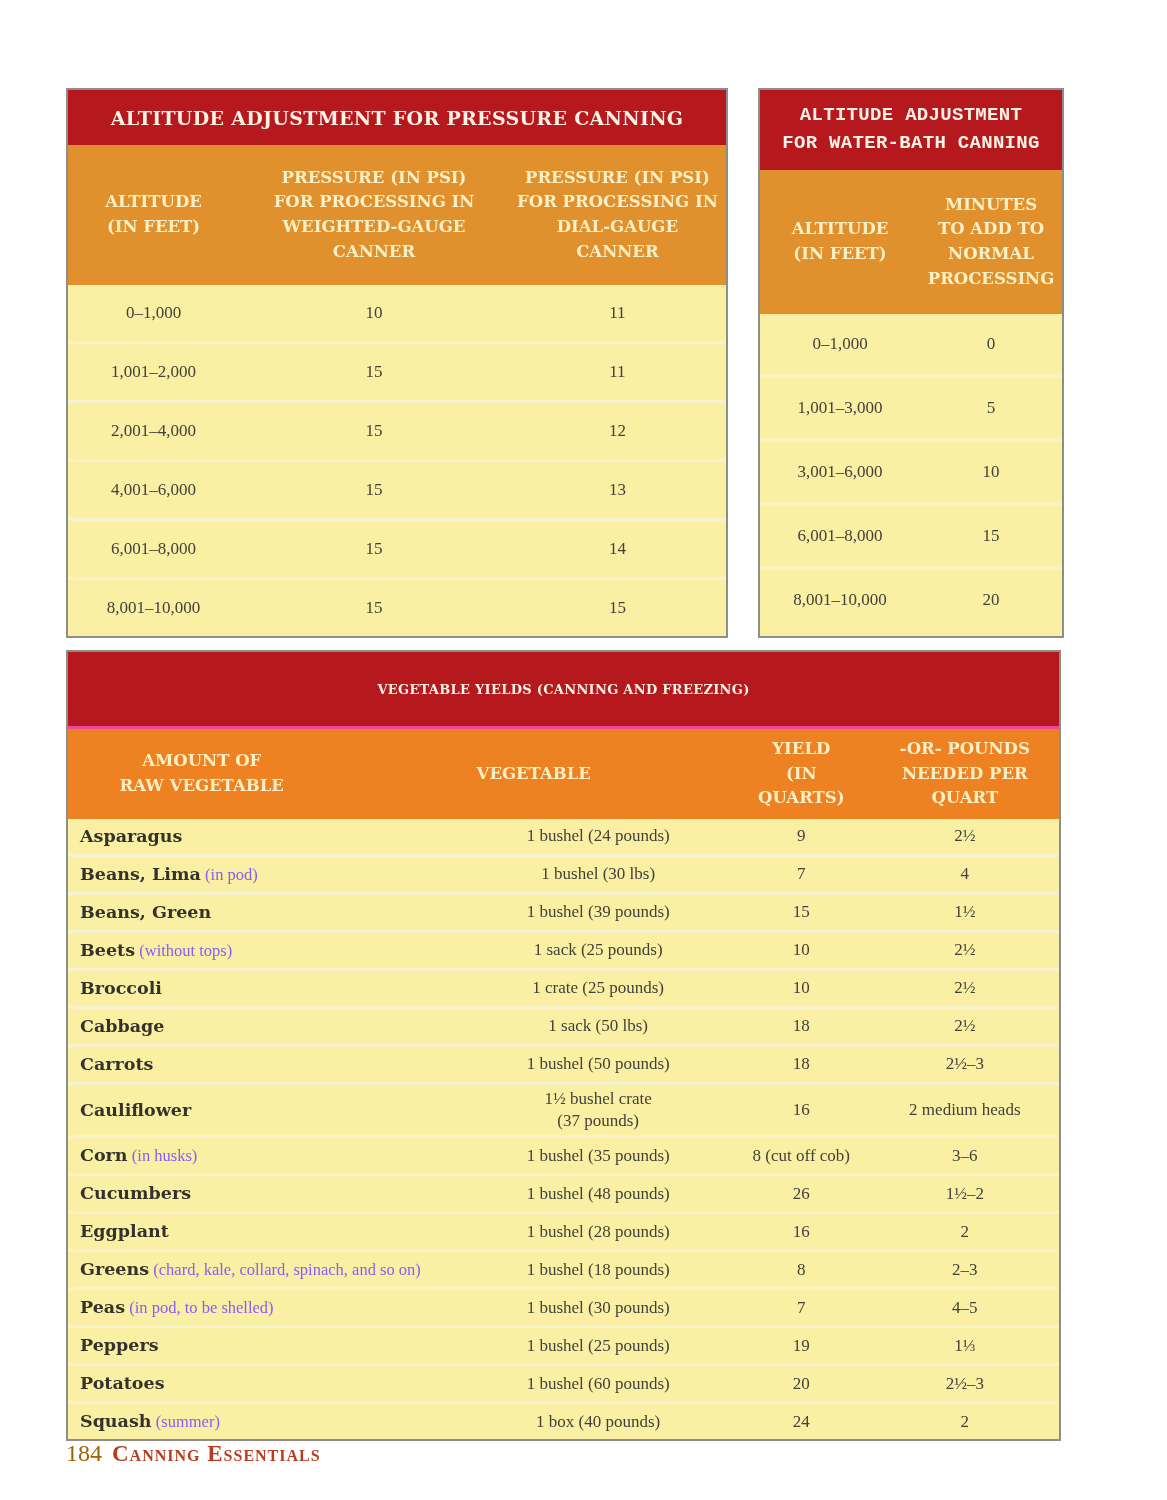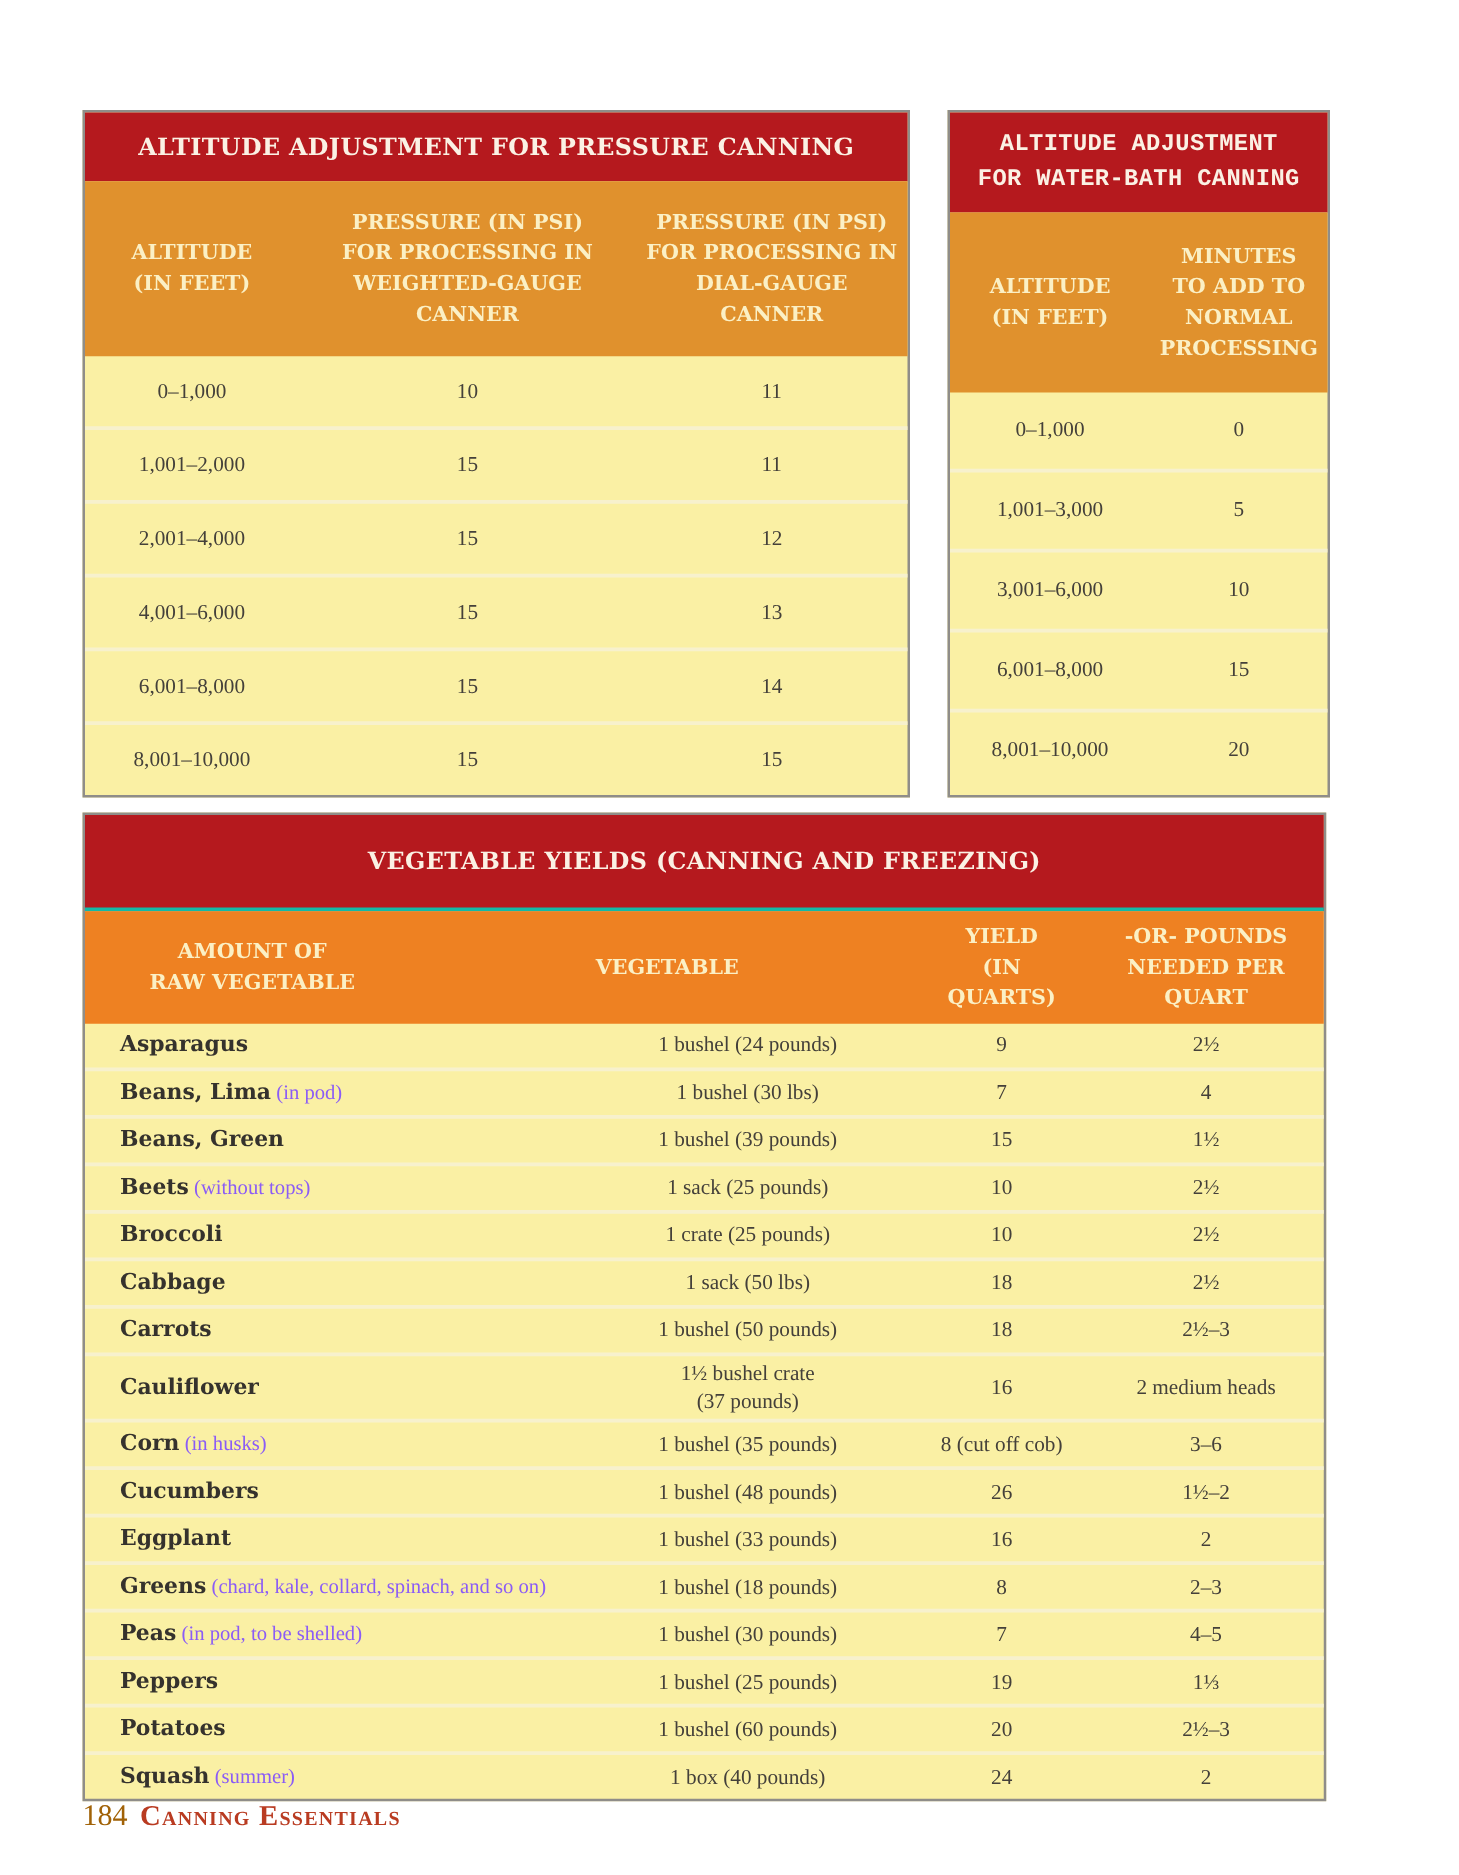--- a/index.html
+++ b/index.html
@@ -66,30 +66,30 @@
 
   .waterbath-table{width:306px;}
   .waterbath-table .band-red{height:80px;font-size:19px;line-height:1.45;font-family:Liberation Mono, monospace;}
   .waterbath-table .band-orange{height:144px;background:#e0912d;font-size:16.5px;}
   .waterbath-table .c1{width:53%;}
   .waterbath-table .c2{width:47%;}
   .waterbath-table .trow{min-height:61px;}
 
   
   .veg-table{position:absolute;left:66px;top:650px;width:995px;}
-  .veg-table .band-red{height:74px;font-size:19px;border-bottom:3px solid #14b8a6;}
+  .veg-table .band-red{height:74px;font-size:13px;border-bottom:3px solid #ec4899;}
   .veg-table .band-orange{height:90px;background:#ee8122;font-size:16.5px;}
   .veg-table .c1{width:40%;}
   .veg-table .c2{width:27%;}
   .veg-table .c3{width:14%;}
   .veg-table .c4{width:19%;}
   .veg-table .trow{min-height:35px;}
   .veg-table .cell{font-size:17px;padding:3px 6px;}
   .veg-table .cell.vc1{
-    justify-content:flex-start;text-align:left;padding-left:28px;
+    justify-content:flex-start;text-align:left;padding-left:12px;
     display:block;align-self:center;
   }
   .veg-name{font-weight:bold;color:#35322d;font-size:17.5px;font-family:"DejaVu Serif", serif;}
   .veg-note{color:#8b5cf6;font-size:16.5px;}
 
   
   .page-footer{
     position:absolute;left:66px;top:1440px;
     display:flex;align-items:baseline;gap:10px;
   }
@@ -263,21 +263,21 @@
           <div class="cell c4">3–6</div>
         </div>
         <div class="trow">
           <div class="cell vc1 c1"><span class="veg-name">Cucumbers</span></div>
           <div class="cell c2">1 bushel (48 pounds)</div>
           <div class="cell c3">26</div>
           <div class="cell c4">1½–2</div>
         </div>
         <div class="trow">
           <div class="cell vc1 c1"><span class="veg-name">Eggplant</span></div>
-          <div class="cell c2">1 bushel (33 pounds)</div>
+          <div class="cell c2">1 bushel (28 pounds)</div>
           <div class="cell c3">16</div>
           <div class="cell c4">2</div>
         </div>
         <div class="trow">
           <div class="cell vc1 c1"><span class="veg-name">Greens</span> <span class="veg-note">(chard, kale, collard, spinach, and so on)</span></div>
           <div class="cell c2">1 bushel (18 pounds)</div>
           <div class="cell c3">8</div>
           <div class="cell c4">2–3</div>
         </div>
         <div class="trow">

